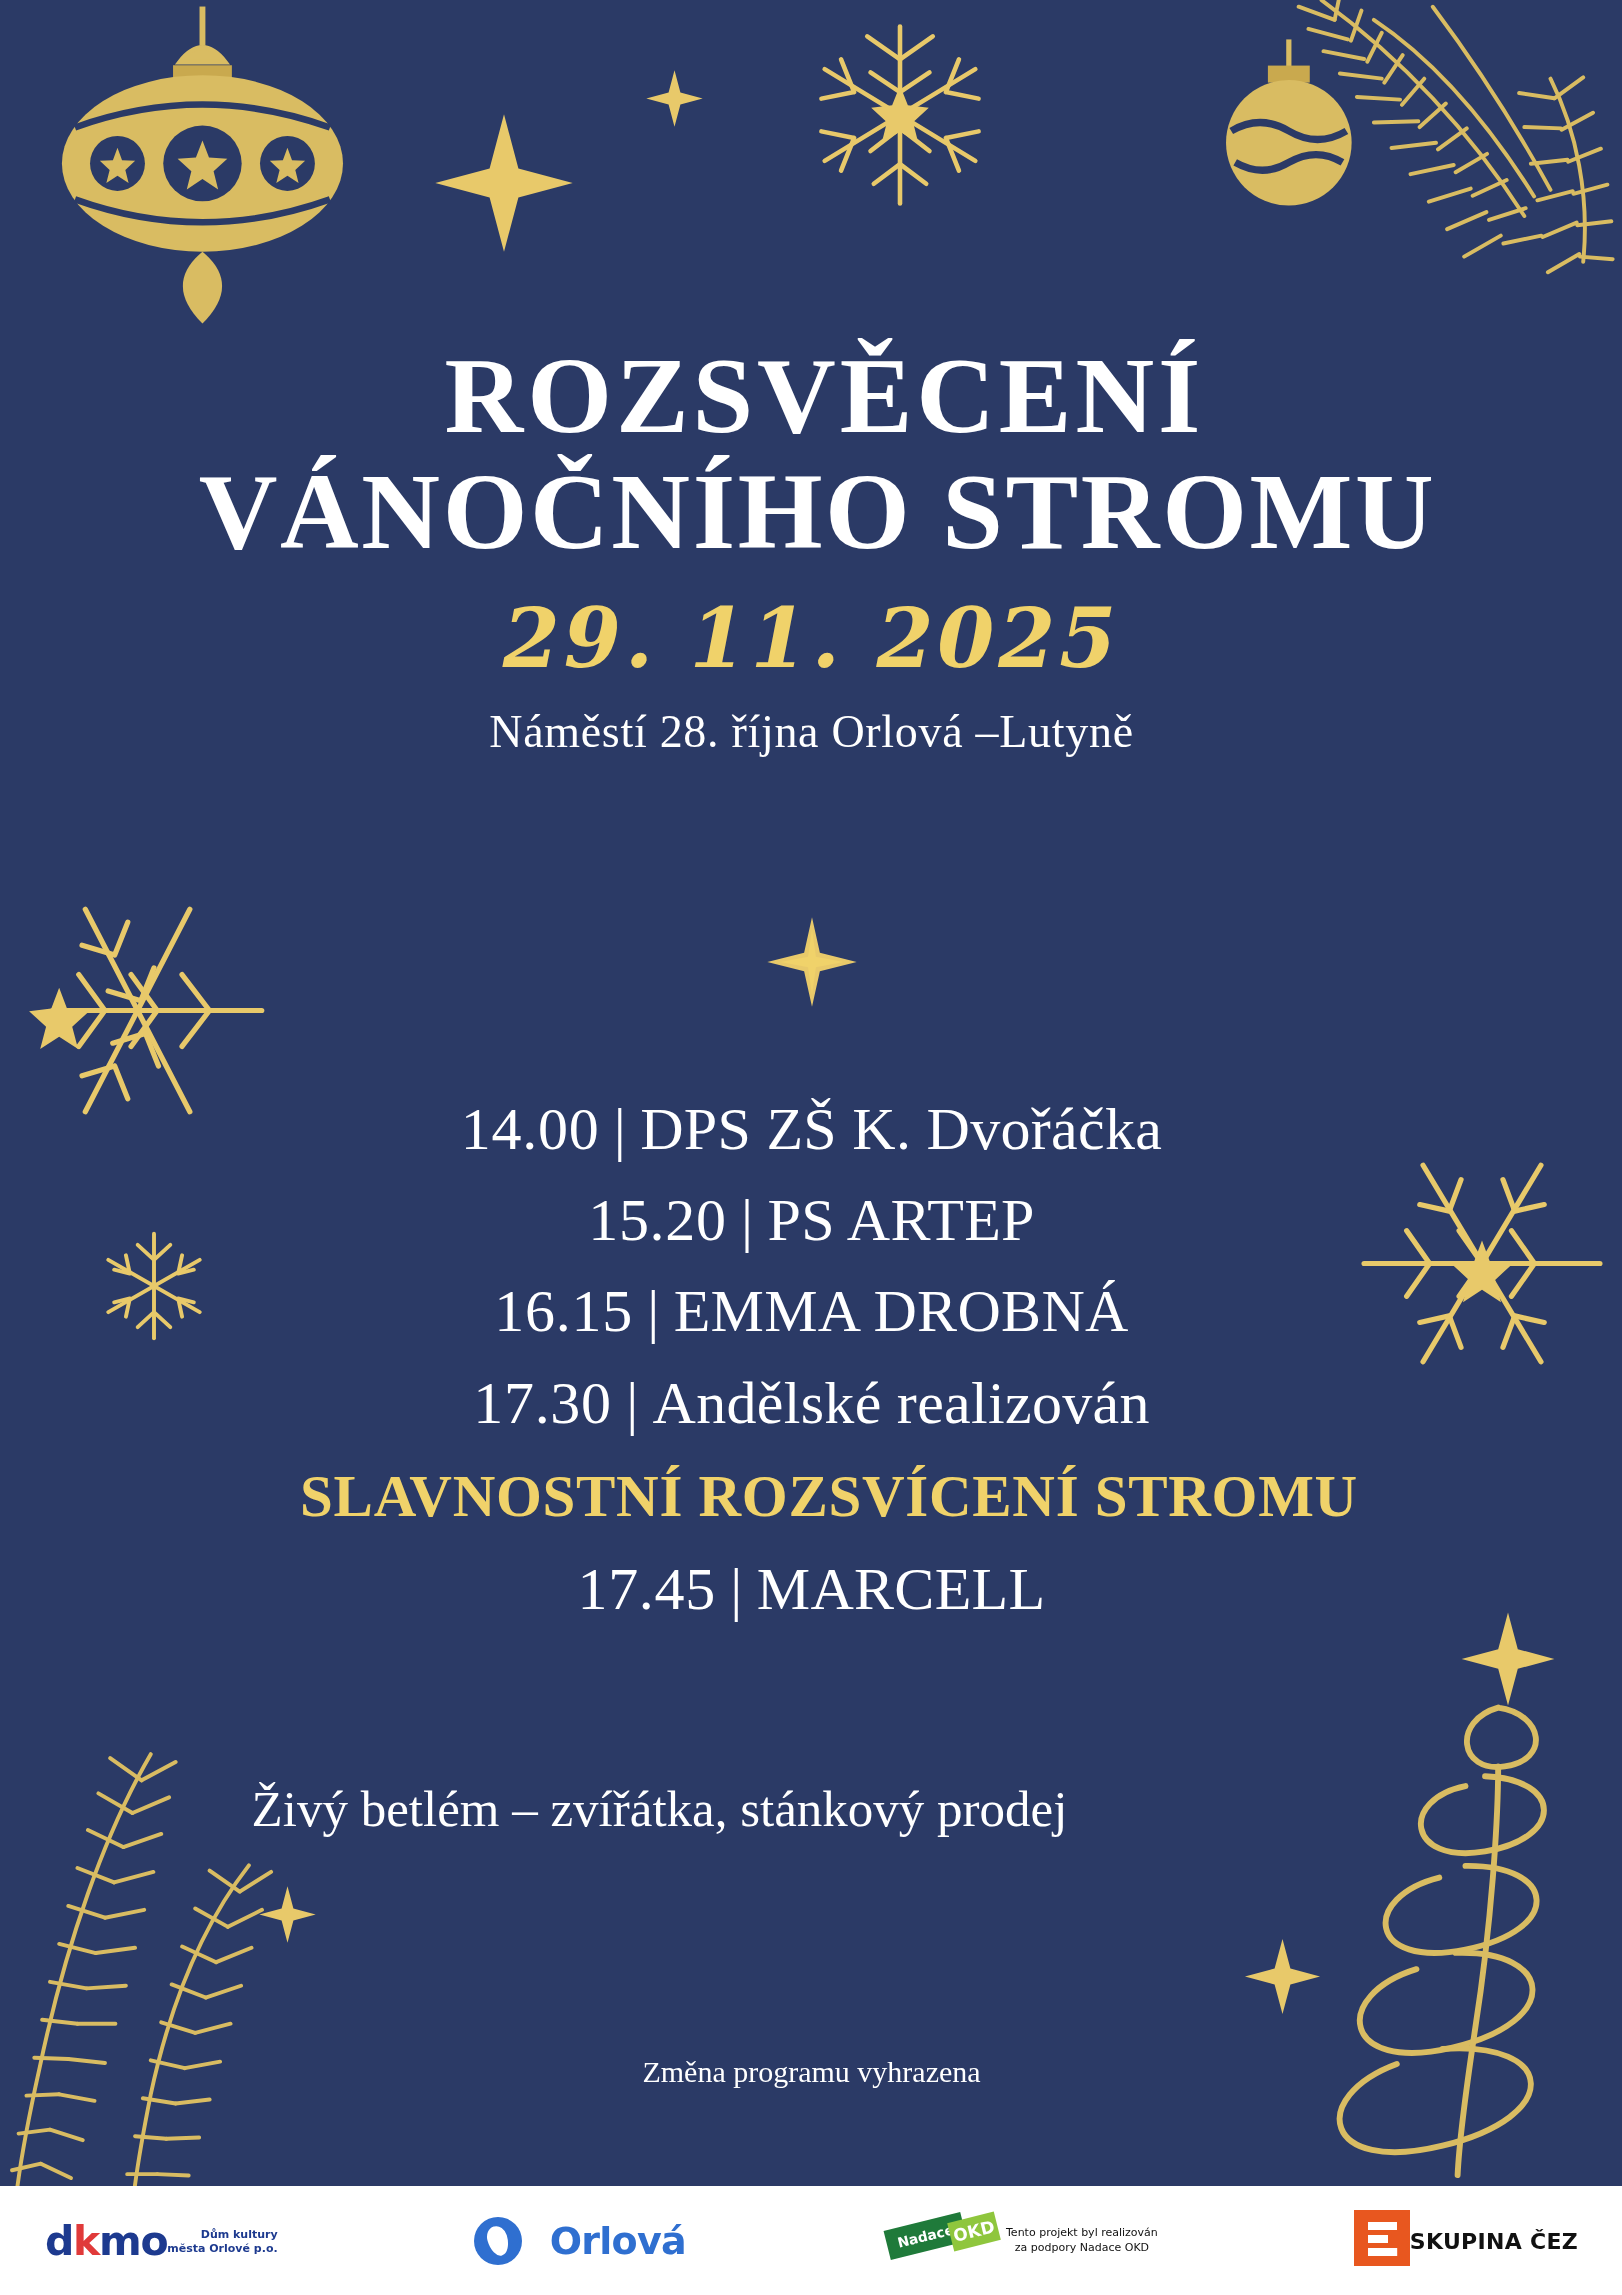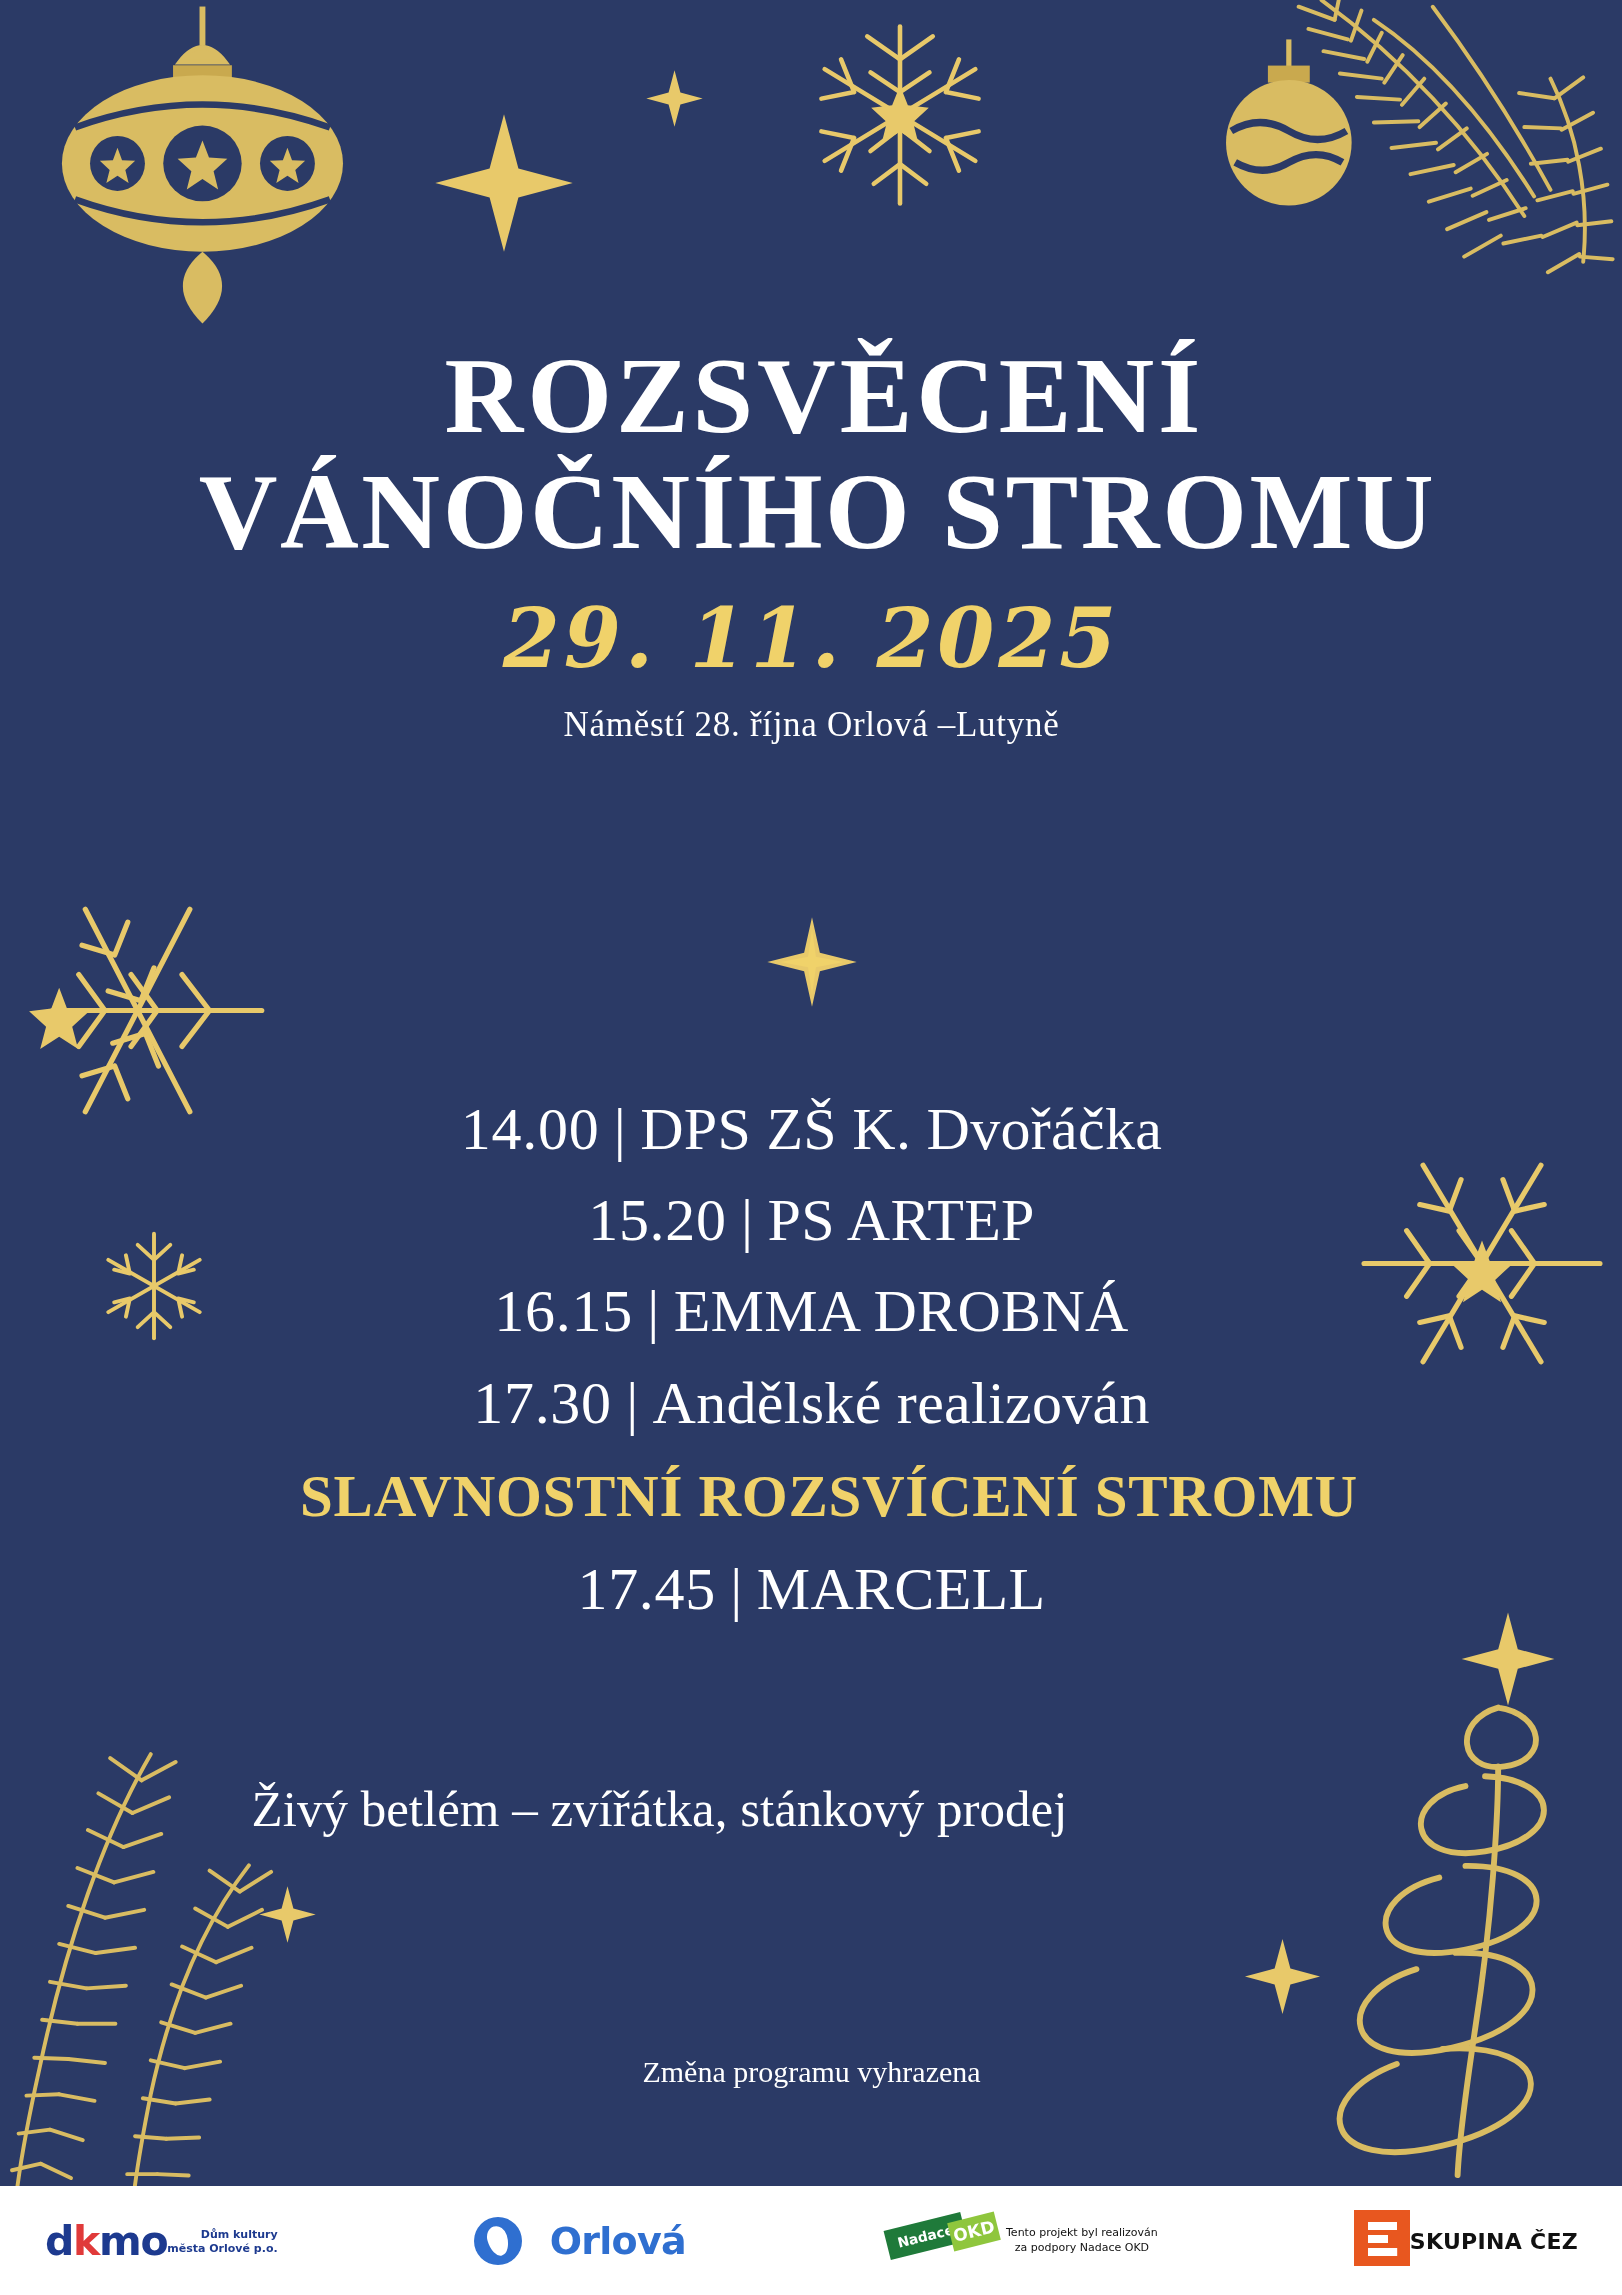--- a/index.html
+++ b/index.html
@@ -63,21 +63,21 @@
     font-family: "DejaVu Serif", serif;
     font-style: italic;
     font-weight: 700;
     font-size: 82px;
     letter-spacing: 3.9px;
     color: #f0d26a;
   }
   .place {
     margin-top: 18.3px;
     font-family: "Liberation Serif", serif;
-    font-size: 35px;
+    font-size: 46px;
     color: #ffffff;
     letter-spacing: 0.7px;
   }
 
   
   .divider-star {
     position: absolute;
     left: 50%;
     top: 916px;
     transform: translateX(-50%);

